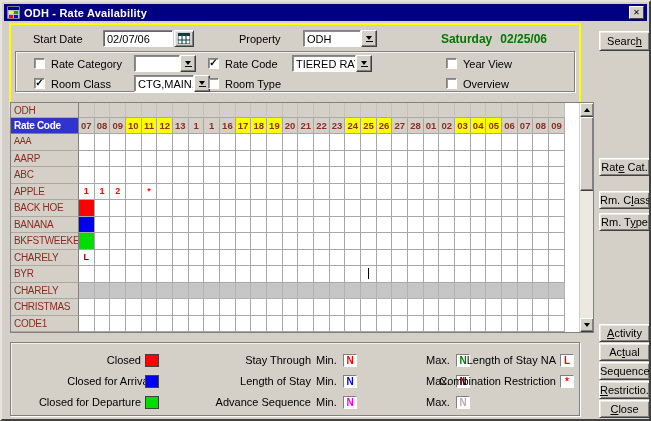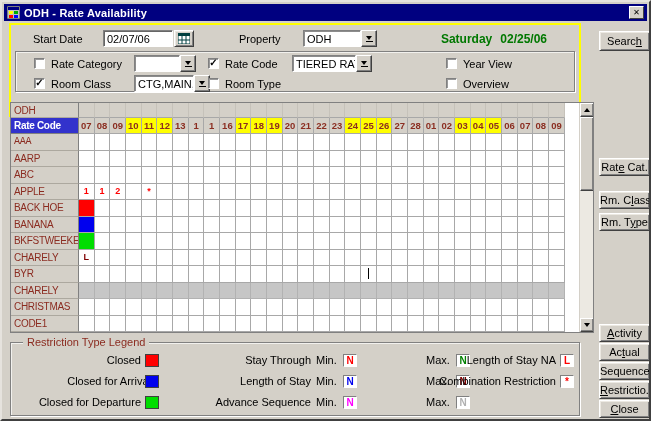--- a/index.html
+++ b/index.html
@@ -712,21 +712,20 @@
         <span class="tri-up-s"></span>
       </span>
     <span class="sb-thumb"></span>
     <span class="sb-btn sb-down">
         <span class="tri-down-s"></span>
       </span>
   </div>
 </div>
 
 <div class="abs etched legend">
-  <span class="legend-title">Restriction Type Legend</span>
 
   <span class="lg-label r1" style="left:0; width:130px;">Closed</span>
   <span class="swatch r1" style="left: 134px; background: rgb(255, 0, 0);"></span>
   <span class="lg-label r2" style="left:0; width:140px;">Closed for Arrival</span>
   <span class="swatch r2" style="left: 134px; background: rgb(0, 0, 238);"></span>
   <span class="lg-label r3" style="left:0; width:130px;">Closed for Departure</span>
   <span class="swatch r3" style="left: 134px; background: rgb(0, 221, 0);"></span>
 
   <span class="lg-label r1" style="left:170px; width:130px;">Stay Through</span>
   <span class="lg-label r1" style="left:305px;">Min.</span>

